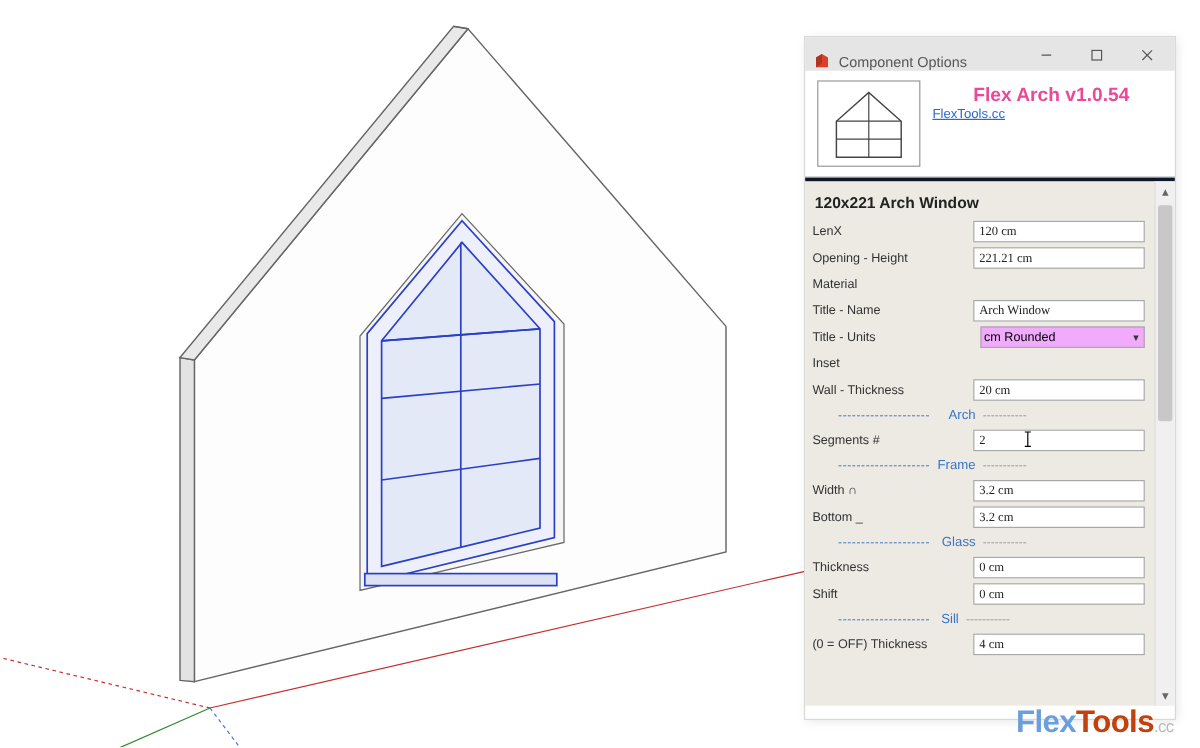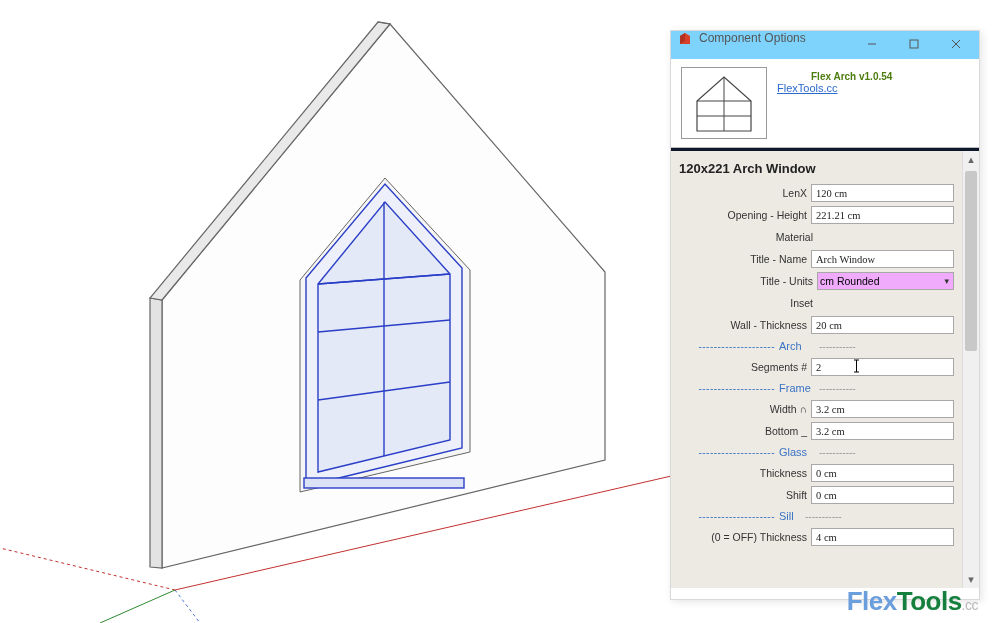--- a/index.html
+++ b/index.html
@@ -29,23 +29,23 @@
     top: 30px;
     width: 310px;
     height: 570px;
     background: #fff;
     border: 1px solid #d9d9d9;
     box-shadow: 2px 2px 8px rgba(0,0,0,0.1);
   }
   .titlebar {
     height: 28px;
     display: flex;
-    align-items: flex-start;
+    align-items: flex-end;
     padding: 0 2px 0 6px;
-    background: #7dd3fc;
+    background: #e5e5e5;
   }
   .titlebar .app-icon {
     width: 16px; height: 16px;
     margin-right: 6px;
     display: inline-flex; align-items:center; justify-content:center;
   }
   .titlebar .title-text {
     flex: 1;
     color: #555;
     font-size: 12px;
@@ -66,22 +66,22 @@
   .thumb {
     width: 86px; height: 72px;
     border: 1px solid #999;
     background: #fff;
     display:flex; align-items:center; justify-content:center;
   }
   .thumb svg { width: 70px; height: 64px; }
   .header-text { padding-top:4px; }
   .comp-name {
     font-weight: bold;
-    font-size: 10px;
-    color: #4d7c0f;
+    font-size: 16px;
+    color: #ec4899;
     padding-left: 34px;
   }
   .comp-link {
     color: #2a6acc;
     text-decoration: underline;
     font-size: 11px;
   }
 
   .divider {
     border-top: 1px solid #bbb;
@@ -124,21 +124,21 @@
   }
 
   .prop-row {
     display: flex;
     align-items: center;
     height: 22px;
     margin-bottom: 0px;
   }
   .prop-label {
     width: 140px;
-    text-align: right;
+    text-align: left;
     padding-right: 4px;
     font-size: 10.5px;
     color: #333;
     white-space: nowrap;
   }
   .prop-input {
     flex: 1;
     height: 18px;
     border: 1px solid #a8a8a8;
     background: #fff;
@@ -161,35 +161,35 @@
   .section-row {
     display:flex; align-items:center; height:20px;
   }
   .section-dashes-l {
     width: 100px; text-align:right; color:#3a73c4;
     font-size:10px; letter-spacing:0.5px;
     overflow:hidden; white-space:nowrap; padding-right:2px;
   }
   .section-name {
     color:#3a73c4; font-size:11px; padding:0 2px;
-    width:38px; text-align:left;
+    width:38px; text-align:right;
   }
   .section-dashes-r { flex:1; color:#999; font-size:10px; overflow:hidden; white-space:nowrap; padding-left:4px;}
 
   .watermark {
     position:absolute;
     right: 22px;
     bottom: 6px;
     font-size: 26px;
     font-weight: 700;
     letter-spacing: -0.5px;
     white-space: nowrap;
   }
   .watermark .f1 { color:#6b9edc; }
-  .watermark .f2 { color:#15803d; font-weight:800;}
+  .watermark .f2 { color:#c2410c; font-weight:800;}
   .watermark .cc { color:#b8b8b8; font-size:14px; font-weight:400;}
 
   .text-cursor {
     position: absolute;
     width: 7px; height: 14px;
   }
 </style>
 </head>
 <body>
 

